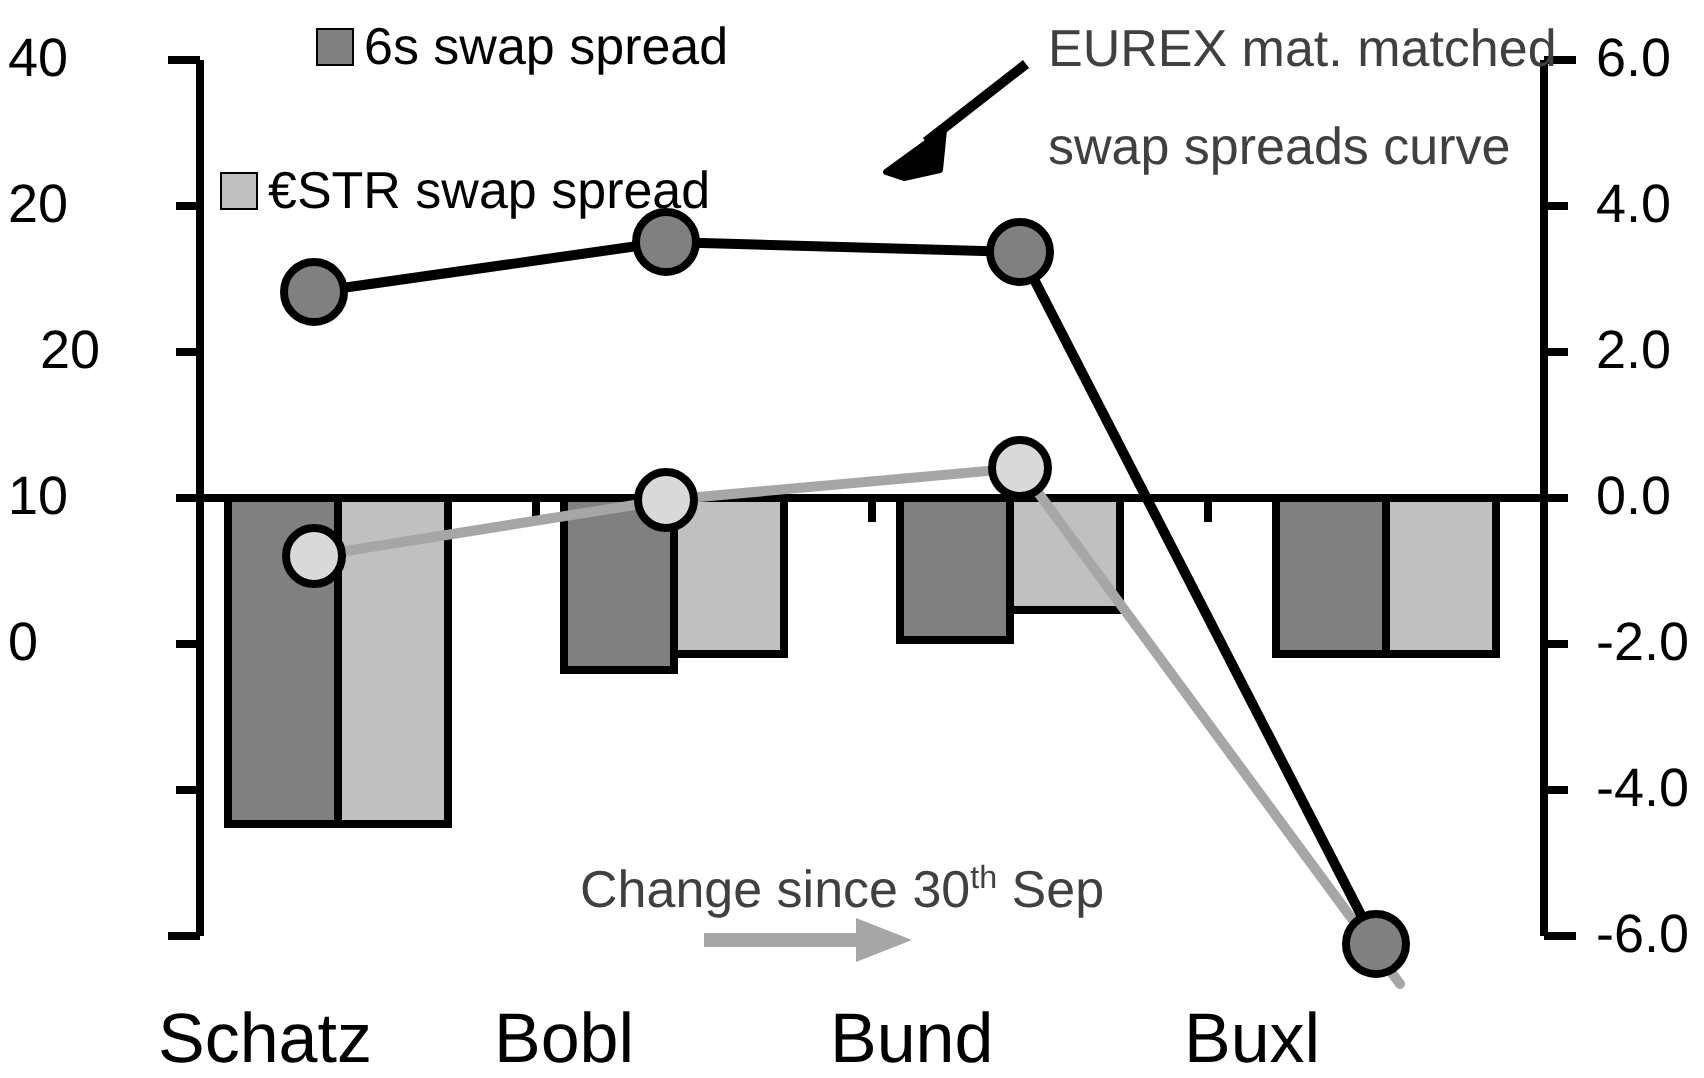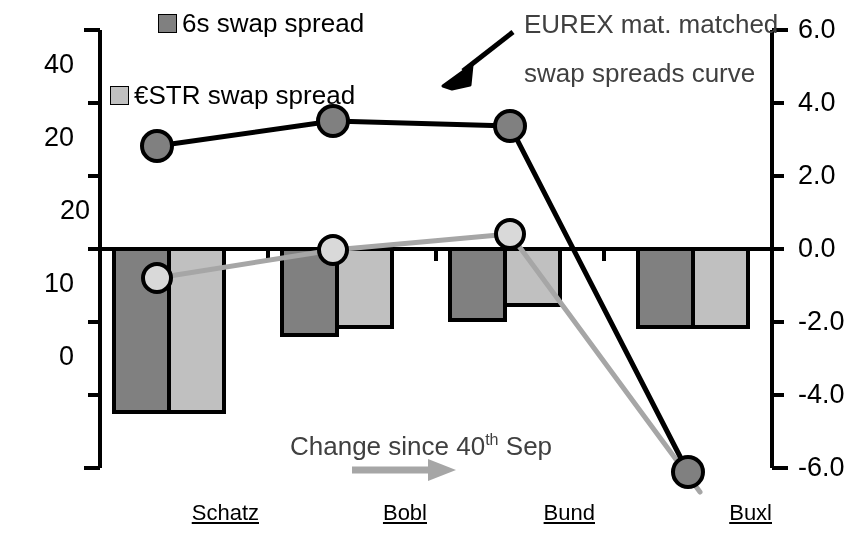--- a/index.html
+++ b/index.html
@@ -25,36 +25,34 @@
     top: 0;
   }
   .tick-label {
     position: absolute;
     font-size: 27px;
     color: #000000;
     white-space: nowrap;
     line-height: 1;
   }
   .left-tick {
-    text-align: right;
+    text-align: left;
     width: 70px;
-    margin-top: 35px;
   }
   .right-tick {
     text-align: left;
     width: 80px;
   }
   .cat-label {
     position: absolute;
-    font-size: 22px;
+    font-size: 35px;
     color: #000;
-    text-align: right;
+    text-align: left;
     width: 180px;
     line-height: 1;
-    text-decoration: underline;
   }
   .legend-item {
     position: absolute;
     display: flex;
     align-items: center;
     font-size: 26px;
     color: #000;
     line-height: 1;
     white-space: nowrap;
   }
@@ -171,15 +169,15 @@
     <span>6s swap spread</span>
   </div>
   <div class="legend-item" style="left:110px; top:45px;margin-top:37px;">
     <span class="legend-swatch" style="background:#c0c0c0;"></span>
     <span>€STR swap spread</span>
   </div>
 
   <div class="annot" style="left:524px; top:10px;">EUREX mat. matched</div>
   <div class="annot" style="left:524px; top:44px;margin-top:15px;">swap spreads curve</div>
 
-  <div class="annot" style="left:290px; top:430px;"><span>Change since 40</span><sup>th</sup><span> Sep</span></div>
+  <div class="annot" style="left:290px; top:430px;"><span>Change since 30</span><sup>th</sup><span> Sep</span></div>
 
 </div>
 
 </body></html>

